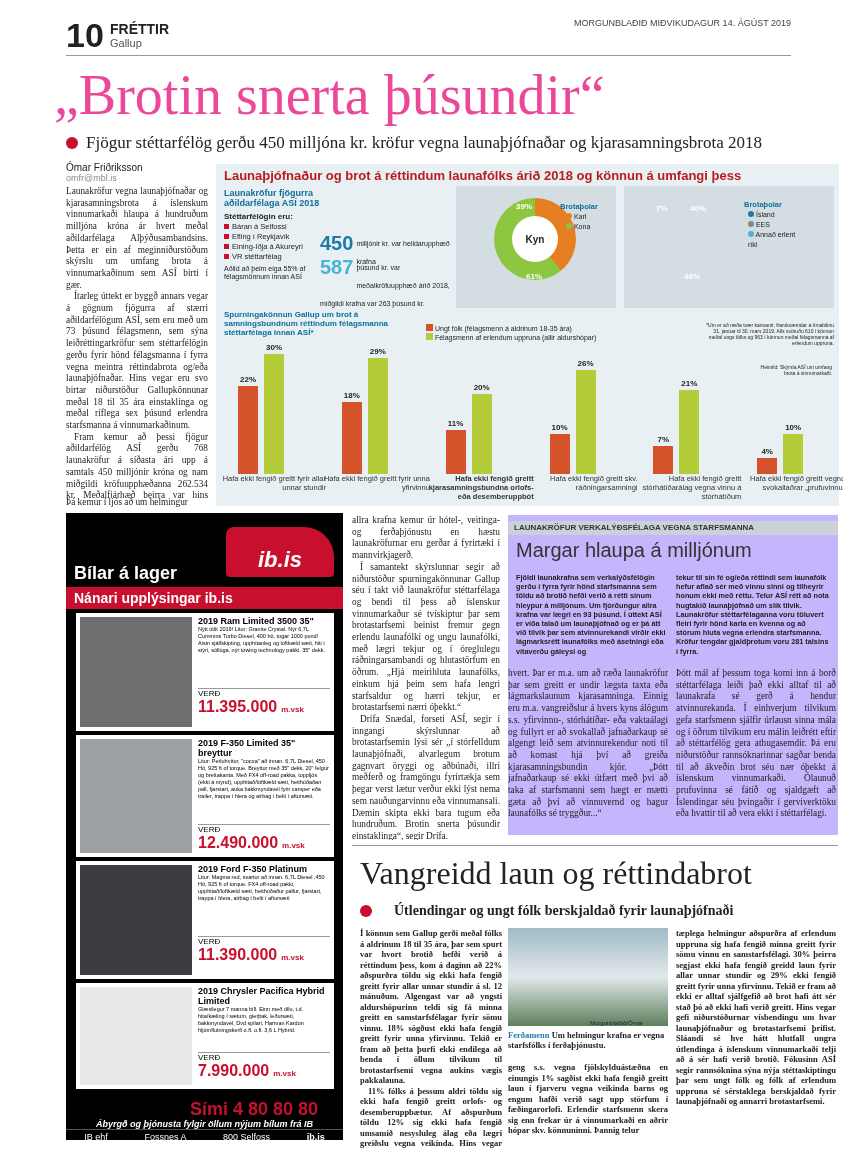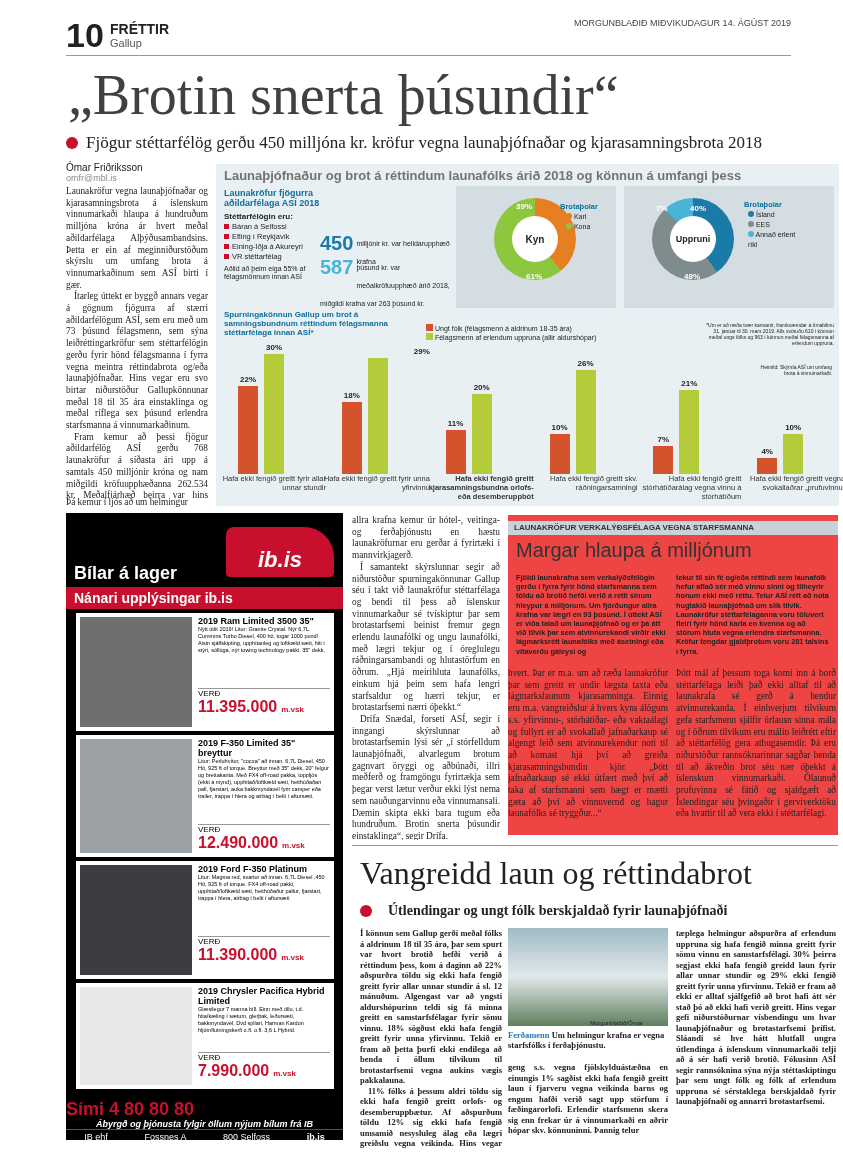--- a/index.html
+++ b/index.html
@@ -3,39 +3,39 @@
 <meta charset="utf-8">
 <style>
 *{box-sizing:border-box;margin:0;padding:0}
 body{width:843px;height:1162px;background:#fff;font-family:"Liberation Serif",serif;color:#222;position:relative;overflow:hidden}
 .abs{position:absolute}
 .pnum{left:66px;top:18px;font:bold 34px "Liberation Sans",sans-serif;line-height:34px}
 .sect{left:110px;top:22px;font:bold 14px "Liberation Sans",sans-serif;line-height:14px}
 .subsect{left:110px;top:37px;font:11px "Liberation Sans",sans-serif;color:#555}
 .masthead{right:52px;top:18px;font:9px "Liberation Sans",sans-serif;color:#444}
 .rule{left:66px;right:52px;top:55px;height:1px;background:#999}
-.headline{left:68px;top:64px;font:56px "Liberation Serif",serif;line-height:62px;color:#404040}
+.headline{left:54px;top:64px;font:56px "Liberation Serif",serif;line-height:62px;color:#ec4899}
 .deck{left:66px;top:133px;font:17px "Liberation Serif",serif;color:#222;display:flex;align-items:center;gap:8px}
 .dot{width:12px;height:12px;border-radius:50%;background:#c8102e;display:inline-block}
 .byline{left:66px;top:162px;font:10px "Liberation Sans",sans-serif}
 .byline div:last-child{color:#888;font-size:9px}
 .col{font:9.3px/11.7px "Liberation Serif",serif;text-align:justify;color:#222}
 .col p{text-indent:8px}
 .infobox{left:216px;top:164px;width:623px;height:342px;background:#e9f0f4}
-.info-title{left:8px;top:4px;font:bold 13px "Liberation Sans",sans-serif;color:#737373}
+.info-title{left:8px;top:4px;font:bold 13px "Liberation Sans",sans-serif;color:#b91c1c}
 .small{font-family:"Liberation Sans",sans-serif}
 .bar{position:absolute;bottom:0;width:20px}
 .blabel{position:absolute;font:bold 8px "Liberation Sans",sans-serif;text-align:center;width:30px}
 .catlabel{position:absolute;font:7.5px "Liberation Sans",sans-serif;text-align:right;width:110px;color:#333}
 .ad{left:66px;top:513px;width:277px;height:627px;background:#000;color:#fff}
 .car{position:absolute;left:10px;width:258px;background:#fff;color:#000}
 .car .img{position:absolute;left:4px;top:4px;width:112px;bottom:4px;background:#6d6f70}
 .car .txt{position:absolute;left:122px;top:3px;right:4px}
 .price{font:bold 16px "Liberation Sans",sans-serif;color:#c8102e}
-.side-box{left:508px;top:515px;width:330px;height:320px;background:#ef4444}
+.side-box{left:508px;top:515px;width:330px;height:320px;background:#c4b5fd}
 </style>
 </head>
 <body>
 
 <div class="abs pnum">10</div>
 <div class="abs sect">FRÉTTIR</div>
 <div class="abs subsect">Gallup</div>
 <div class="abs masthead">MORGUNBLAÐIÐ MIÐVIKUDAGUR 14. ÁGÚST 2019</div>
 <div class="abs rule"></div>
 
@@ -85,23 +85,20 @@
     <div class="abs" style="left:60px;top:16px;font:bold 8px 'Liberation Sans',sans-serif;color:#fff">39%</div>
     <div class="abs" style="left:70px;top:86px;font:bold 8px 'Liberation Sans',sans-serif;color:#fff">61%</div>
     <div class="abs" style="left:104px;top:16px;font:bold 7.5px 'Liberation Sans',sans-serif;color:#0e6f9a">Brotaþolar</div>
     <div class="abs" style="left:110px;top:26px;font:7px/10px 'Liberation Sans',sans-serif">
       <div><span style="display:inline-block;width:6px;height:6px;border-radius:50%;background:#e67e22"></span> <span>Karl</span></div>
       <div><span style="display:inline-block;width:6px;height:6px;border-radius:50%;background:#8dc63f"></span> <span>Kona</span></div>
     </div>
   </div>
 
   <div class="abs" style="left:408px;top:22px;width:210px;height:122px;background:#d4dde2">
-    <div class="abs" style="left:28px;top:12px;width:82px;height:82px;border-radius:50%;background:conic-gradient(#1a7ba8 0 40%,#7f8c8d 40% 88%,#4ab3d8 88% 100%)">
-      <div class="abs" style="left:18px;top:18px;width:46px;height:46px;border-radius:50%;background:#fff;display:flex;align-items:center;justify-content:center;font:bold 9px 'Liberation Sans',sans-serif">Uppruni</div>
-    </div>
     <div class="abs" style="left:32px;top:18px;font:bold 8px 'Liberation Sans',sans-serif;color:#fff">7%</div>
     <div class="abs" style="left:66px;top:18px;font:bold 8px 'Liberation Sans',sans-serif;color:#fff">40%</div>
     <div class="abs" style="left:60px;top:86px;font:bold 8px 'Liberation Sans',sans-serif;color:#fff">48%</div>
     <div class="abs" style="left:120px;top:14px;font:bold 7.5px 'Liberation Sans',sans-serif;color:#0e6f9a">Brotaþolar</div>
     <div class="abs" style="left:124px;top:24px;width:50px;font:7px/10px 'Liberation Sans',sans-serif">
       <div><span style="display:inline-block;width:6px;height:6px;border-radius:50%;background:#1a7ba8"></span> <span>Ísland</span></div>
       <div><span style="display:inline-block;width:6px;height:6px;border-radius:50%;background:#7f8c8d"></span> <span>EES</span></div>
       <div><span style="display:inline-block;width:6px;height:6px;border-radius:50%;background:#4ab3d8"></span> <span>Annað erlent ríki</span></div>
     </div>
   </div>
@@ -115,21 +112,21 @@
   <div class="abs" style="left:540px;top:200px;width:76px;font:5px/6px 'Liberation Sans',sans-serif;text-align:right">Heimild: Skýrsla ASÍ um umfang brota á vinnumarkaði.</div>
 
   <div class="abs" id="bars" style="left:0;top:160px;width:623px;height:150px">
       <div class="bar" style="left: 22px; height: 88px; background: rgb(212, 83, 42);"></div>
       <div class="blabel" style="left: 17px; bottom: 90px;">22%</div>
       <div class="bar" style="left: 48px; height: 120px; background: rgb(181, 204, 58);"></div>
       <div class="blabel" style="left: 43px; bottom: 122px;">30%</div>
       <div class="bar" style="left: 125.833px; height: 72px; background: rgb(212, 83, 42);"></div>
       <div class="blabel" style="left: 120.833px; bottom: 74px;">18%</div>
       <div class="bar" style="left: 151.833px; height: 116px; background: rgb(181, 204, 58);"></div>
-      <div class="blabel" style="left: 146.833px; bottom: 118px; margin-left: 44px;">29%</div>
+      <div class="blabel" style="left: 146.833px; bottom: 118px;">29%</div>
       <div class="bar" style="left: 229.667px; height: 44px; background: rgb(212, 83, 42);"></div>
       <div class="blabel" style="left: 224.667px; bottom: 46px;">11%</div>
       <div class="bar" style="left: 255.667px; height: 80px; background: rgb(181, 204, 58);"></div>
       <div class="blabel" style="left: 250.667px; bottom: 82px;">20%</div>
       <div class="bar" style="left: 333.5px; height: 40px; background: rgb(212, 83, 42);"></div>
       <div class="blabel" style="left: 328.5px; bottom: 42px;">10%</div>
       <div class="bar" style="left: 359.5px; height: 104px; background: rgb(181, 204, 58);"></div>
       <div class="blabel" style="left: 354.5px; bottom: 106px;">26%</div>
       <div class="bar" style="left: 437.333px; height: 28px; background: rgb(212, 83, 42);"></div>
       <div class="blabel" style="left: 432.333px; bottom: 30px;">7%</div>
@@ -185,21 +182,21 @@
   <div class="car" style="top:470px;height:106px">
     <div class="img" style="background:#e8e8e8"></div>
     <div class="txt">
       <div style="font:bold 9px 'Liberation Sans',sans-serif">2019 Chrysler Pacifica Hybrid Limited</div>
       <div style="font:5.5px/7px 'Liberation Sans',sans-serif;height:44px;overflow:hidden">Glæsilegur 7 manna bíll. Einn með öllu, t.d. hita/kæling í sætum, glerþak, leðursæti, bakkmyndavél, Dvd spilari, Harman Kardon hljómflutningskerfi o.fl. o.fl. 3,6 L Hybrid.</div>
       <div style="font:8px 'Liberation Sans',sans-serif;border-top:1px solid #999;margin-top:2px">VERÐ</div>
       <div><span class="price">7.990.000</span> <span style="color:#c8102e;font:bold 8px 'Liberation Sans',sans-serif">m.vsk</span></div>
     </div>
   </div>
 
-  <div class="abs" style="left:0;top:586px;width:252px;text-align:left;font:bold 18px 'Liberation Sans',sans-serif;color:#c8102e">Sími 4 80 80 80</div>
+  <div class="abs" style="left:0;top:586px;width:252px;text-align:right;font:bold 18px 'Liberation Sans',sans-serif;color:#c8102e">Sími 4 80 80 80</div>
   <div class="abs" style="left:0;top:606px;width:277px;text-align:center;font:bold italic 9px 'Liberation Sans',sans-serif">Ábyrgð og þjónusta fylgir öllum nýjum bílum frá IB</div>
   <div class="abs" style="left:0;top:616px;width:277px;display:flex;justify-content:space-around;font:9px 'Liberation Sans',sans-serif;border-top:1px solid #555;padding-top:2px">
     <span>IB ehf</span>
       <span>Fossnes A</span>
       <span>800 Selfoss</span>
       <span style="font-weight:bold">ib.is</span>
   </div>
 </div>
 
 <div class="abs col" style="left:352px;top:515px;width:148px;height:325px;overflow:hidden">
@@ -213,21 +210,21 @@
   <div class="abs" style="left:0;top:6px;width:330px;height:14px;background:#c9d2d8;font:bold 8px 'Liberation Sans',sans-serif;padding:2px 6px;color:#333">LAUNAKRÖFUR VERKALÝÐSFÉLAGA VEGNA STARFSMANNA</div>
   <div class="abs" style="left:8px;top:24px;font:20px 'Liberation Sans',sans-serif;color:#333">Margar hlaupa á milljónum</div>
   <div class="abs" style="left:8px;top:58px;width:152px;font:bold 7.3px/9.2px 'Liberation Sans',sans-serif">Fjöldi launakrafna sem verkalýðsfélögin gerðu í fyrra fyrir hönd starfsmanna sem töldu að brotið hefði verið á rétti sínum hleypur á milljónum. Um fjórðungur allra krafna var lægri en 93 þúsund. Í úttekt ASÍ er víða talað um launaþjófnað og er þá átt við tilvik þar sem atvinnurekandi virðir ekki lágmarksrétt launafólks með ásetningi eða vítaverðu gáleysi og</div>
   <div class="abs" style="left:168px;top:58px;width:154px;font:bold 7.3px/9.2px 'Liberation Sans',sans-serif">tekur til sín fé og/eða réttindi sem launafólk hefur aflað sér með vinnu sinni og tilheyrir honum ekki með réttu. Telur ASÍ rétt að nota hugtakið launaþjófnað um slík tilvik. Launakröfur stéttarfélaganna voru töluvert fleiri fyrir hönd karla en kvenna og að stórum hluta vegna erlendra starfsmanna. Kröfur tengdar gjaldþrotum voru 281 talsins í fyrra.</div>
 </div>
 <div class="abs col" style="left:508px;top:668px;width:160px;height:172px;overflow:hidden">hvert. Þar er m.a. um að ræða launakröfur þar sem greitt er undir lægsta taxta eða lágmarkslaunum kjarasamninga. Einnig eru m.a. vangreiðslur á hvers kyns álögum s.s. yfirvinnu-, stórhátíðar- eða vaktaálagi og fullyrt er að svokallað jafnaðarkaup sé algengt leið sem atvinnurekendur noti til að komast hjá því að greiða kjarasamningsbundin kjör. „Þótt jafnaðarkaup sé ekki útfært með því að taka af starfsmanni sem hægt er mætti gæta að því að vinnuvernd og hagur launafólks sé tryggður...“</div>
 <div class="abs col" style="left:676px;top:668px;width:160px;height:172px;overflow:hidden">Þótt mál af þessum toga komi inn á borð stéttarfélaga leiði það ekki alltaf til að launakrafa sé gerð á hendur atvinnurekanda. Í einhverjum tilvikum gefa starfsmenn sjálfir úrlausn sinna mála og í öðrum tilvikum eru málin leiðrétt eftir að stéttarfélög gera athugasemdir. Þá eru niðurstöður rannsóknarinnar sagðar benda til að ákveðin brot séu nær óþekkt á íslenskum vinnumarkaði. Ólaunuð prufuvinna sé fátíð og sjaldgæft að Íslendingar séu þvingaðir í gerviverktöku eða hvattir til að vera ekki í stéttarfélagi.</div>
 
 <div class="abs" style="left:352px;top:845px;width:486px;height:1px;background:#999"></div>
 <h2 class="abs" style="left:360px;top:855px;font:32px 'Liberation Serif',serif;color:#222">Vangreidd laun og réttindabrot</h2>
-<div class="abs" style="left:360px;top:903px;font:bold 14px 'Liberation Serif',serif;display:flex;align-items:center;gap:16px">
+<div class="abs" style="left:360px;top:903px;font:bold 14px 'Liberation Serif',serif;display:flex;align-items:center;gap:22px">
     <span class="dot"></span>
     <span>Útlendingar og ungt fólk berskjaldað fyrir launaþjófnaði</span>
   </div>
 
 <div class="abs col" style="left:360px;top:928px;width:142px;font:bold 8.5px/10.5px 'Liberation Serif',serif;height:220px;overflow:hidden">
   <p style="text-indent:0">Í könnun sem Gallup gerði meðal fólks á aldrinum 18 til 35 ára, þar sem spurt var hvort brotið hefði verið á réttindum þess, kom á daginn að 22% aðspurðra töldu sig ekki hafa fengið greitt fyrir allar unnar stundir á sl. 12 mánuðum. Algengast var að yngsti aldurshópurinn teldi sig fá minna greitt en samstarfsfélagar fyrir sömu vinnu. 18% sögðust ekki hafa fengið greitt fyrir unna yfirvinnu. Tekið er fram að þetta þurfi ekki endilega að benda í öllum tilvikum til brotastarfsemi vegna aukins vægis pakkalauna.</p>
   <p>11% fólks á þessum aldri töldu sig ekki hafa fengið greitt orlofs- og desemberuppbætur. Af aðspurðum töldu 12% sig ekki hafa fengið umsamið nesysluleg álag eða lægri greiðslu vegna veikinda. Hins vegar kom í ljós að önnur réttindabrot eru óal-</p>
 </div>
 <div class="abs" style="left:508px;top:928px;width:160px;height:98px;background:linear-gradient(#9fbcc7,#e2e8ea 50%,#5e7f5e)"></div>
 <div class="abs" style="left:590px;top:1020px;font:6px 'Liberation Sans',sans-serif">Morgunblaðið/Ómar</div>

